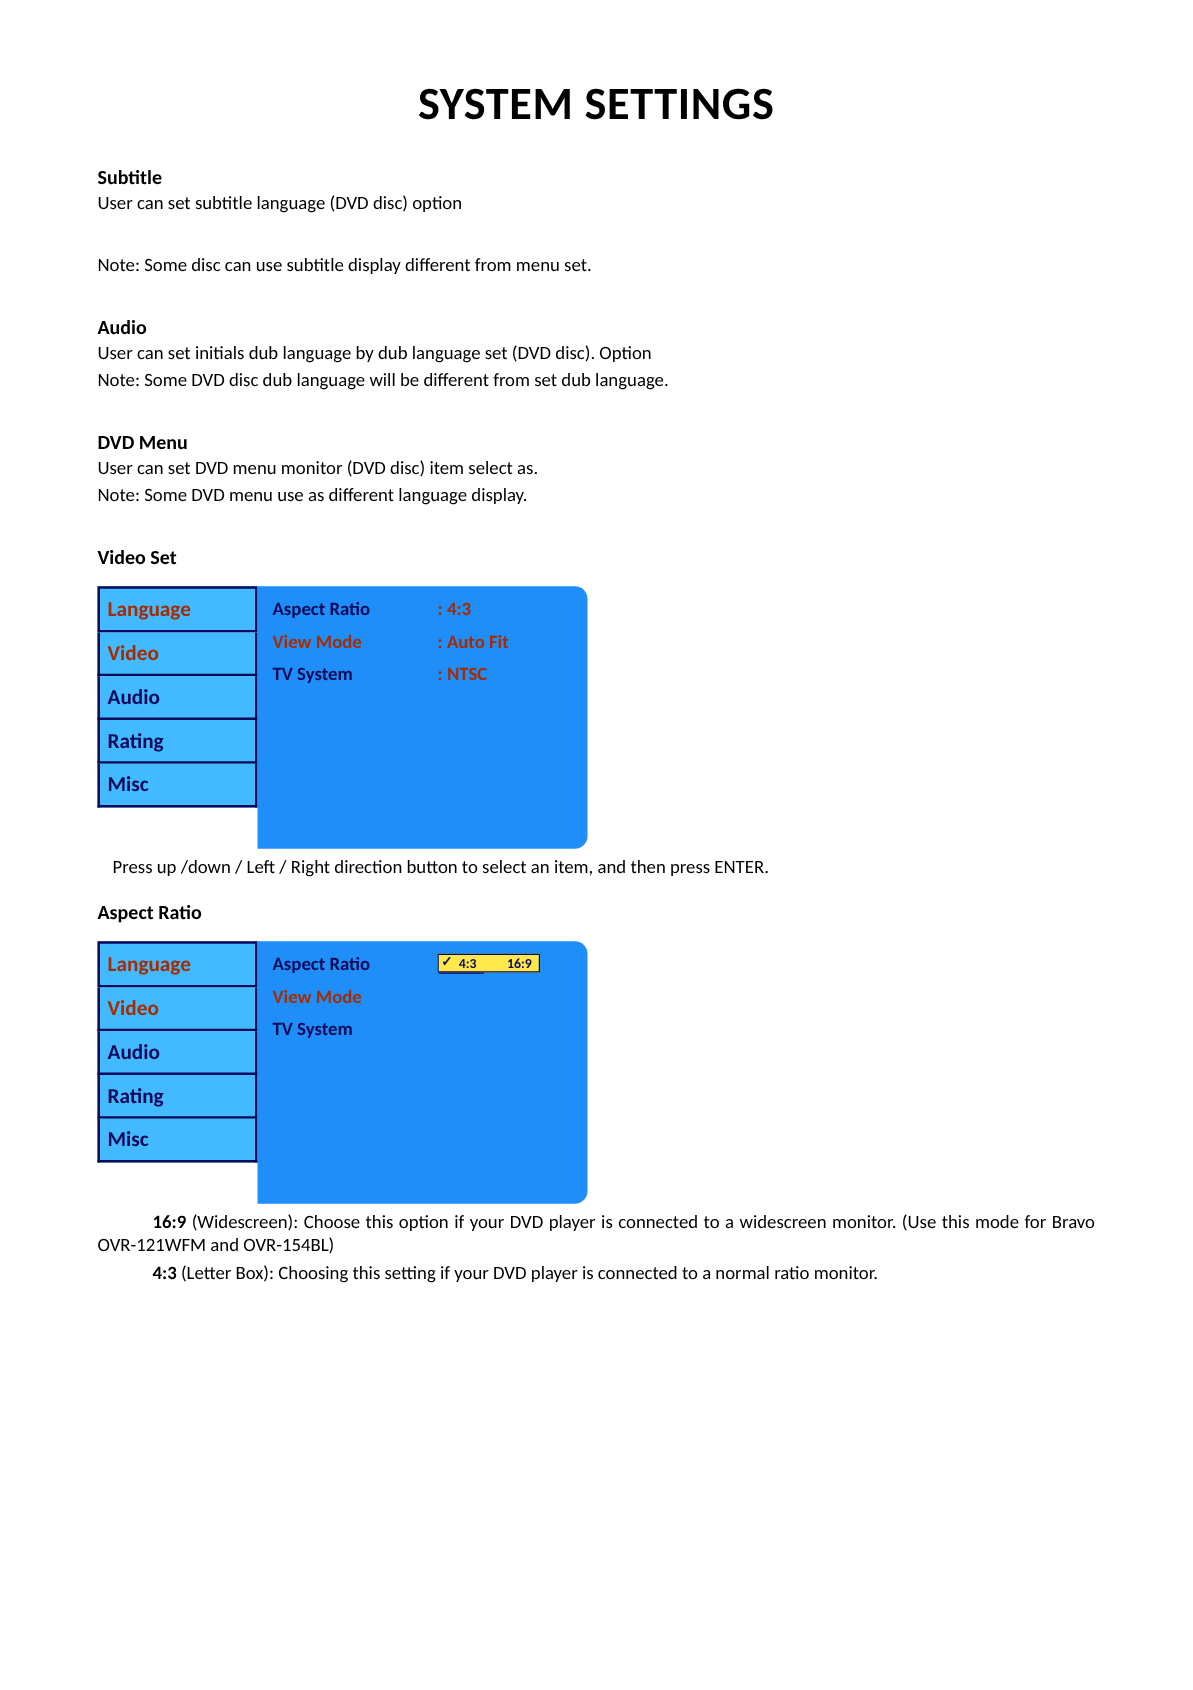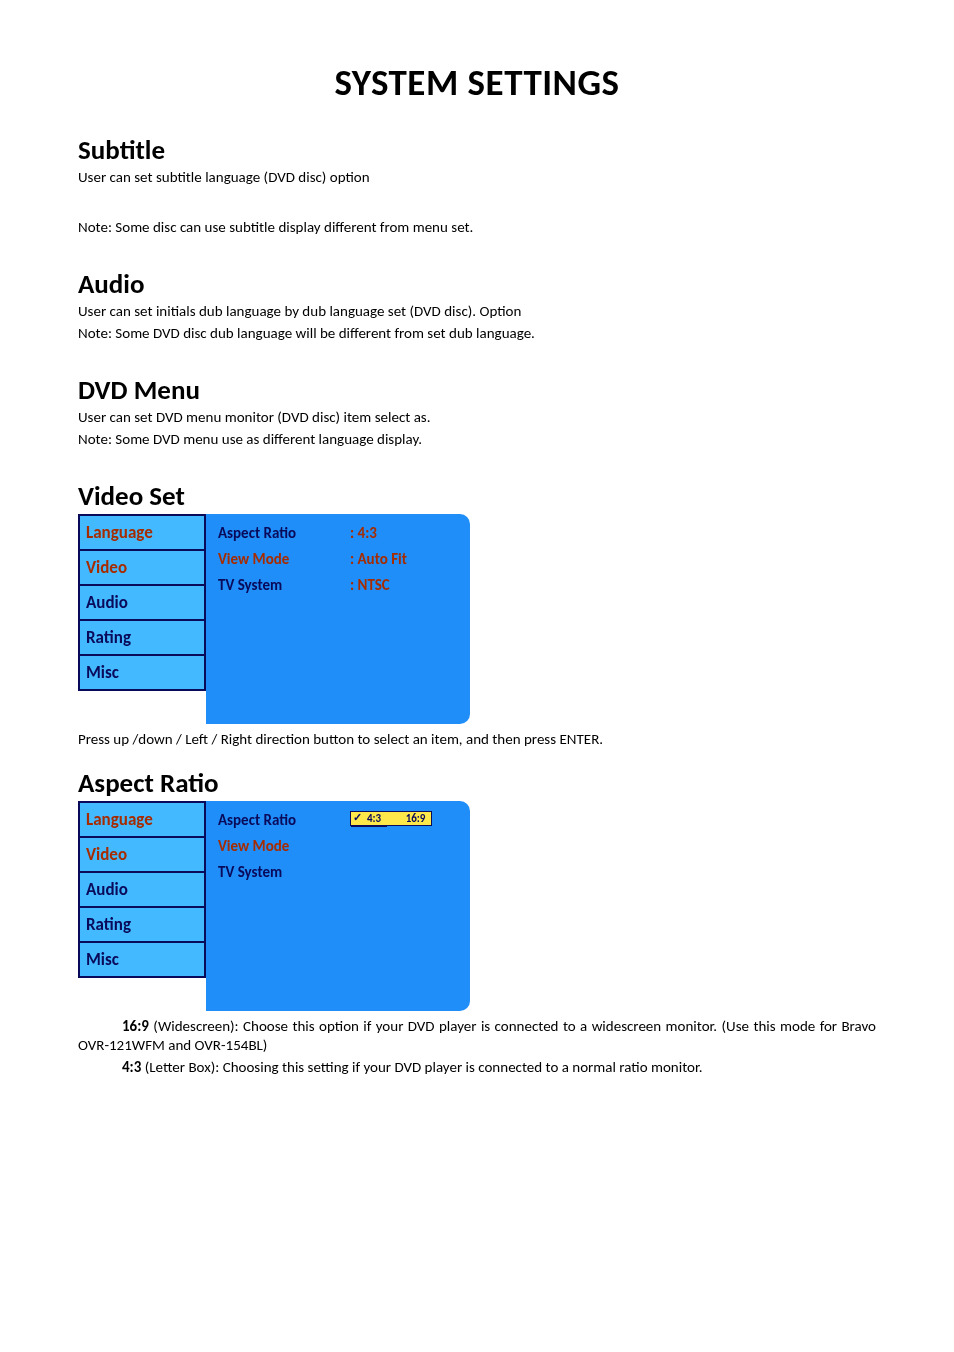--- a/index.html
+++ b/index.html
@@ -12,36 +12,36 @@
     color: #000;
   }
   h1.page-title {
     text-align: center;
     font-size: 37px;
     font-weight: 700;
     margin: 0 0 28px 0;
     letter-spacing: 0.5px;
   }
   h2.section {
-    font-size: 27px;
+    font-size: 16px;
     font-weight: 700;
     margin: 0 0 2px 0;
   }
   p.body {
     font-size: 15px;
     margin: 0 0 2px 0;
     line-height: 1.3;
   }
   .gap { height: 28px; }
   .gap-sm { height: 14px; }
 
   
   .menu-box {
     width: 392px;
-    margin-top: 2px;
+    margin-top: 13px;
     display: flex;
   }
   .menu-left {
     width: 128px;
     display: flex;
     flex-direction: column;
   }
   .menu-tab {
     background: #43b9ff;
     border: 2px solid #0a0a5a;
@@ -141,21 +141,21 @@
       <span class="rlabel">View Mode</span>
       <span class="rval">: Auto Fit</span>
     </div>
     <div class="rrow">
       <span class="rlabel">TV System</span>
       <span class="rval">: NTSC</span>
     </div>
   </div>
 </div>
 
-<p class="body" style="margin-top:6px;">Press up /down / Left / Right direction button to select an item, and then press ENTER.</p>
+<p class="body" style="margin-top:6px;margin-left:12px;">Press up /down / Left / Right direction button to select an item, and then press ENTER.</p>
 <div class="gap-sm"></div>
 
 <h2 class="section">Aspect Ratio</h2>
 
 <div class="menu-box">
   <div class="menu-left">
     <div class="menu-tab alt-red">Language</div>
     <div class="menu-tab alt-red">Video</div>
     <div class="menu-tab">Audio</div>
     <div class="menu-tab">Rating</div>

